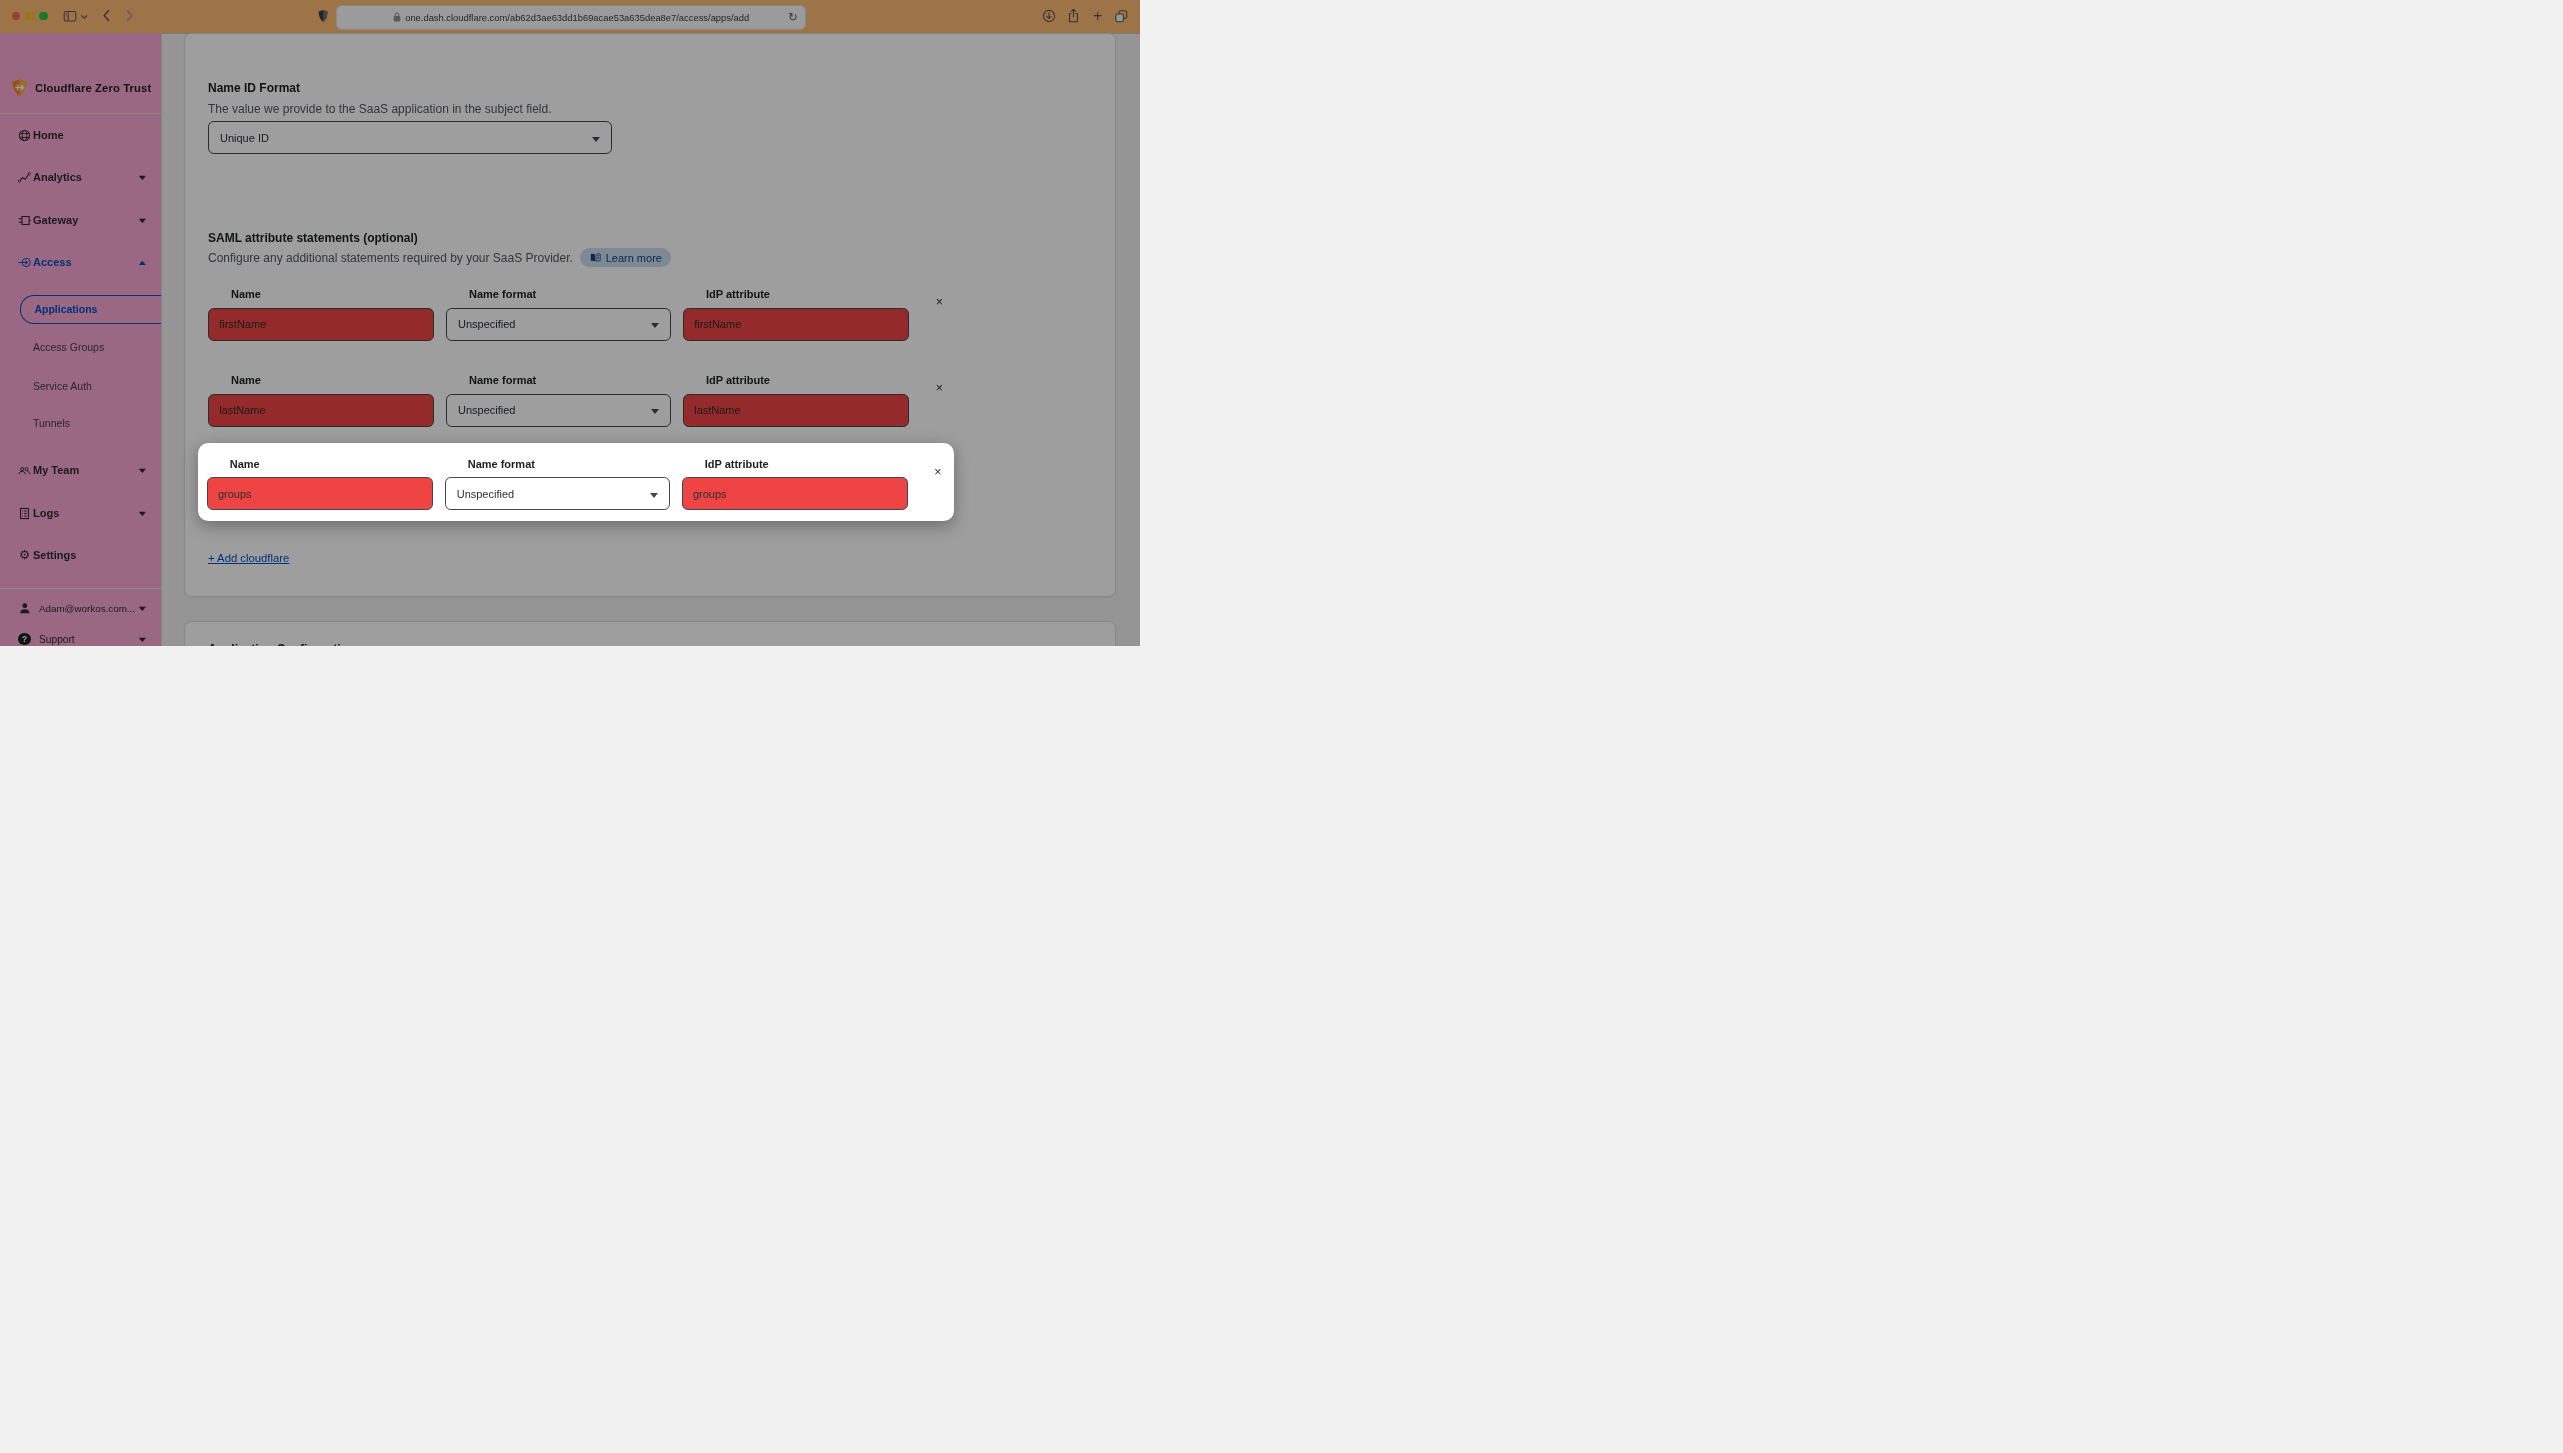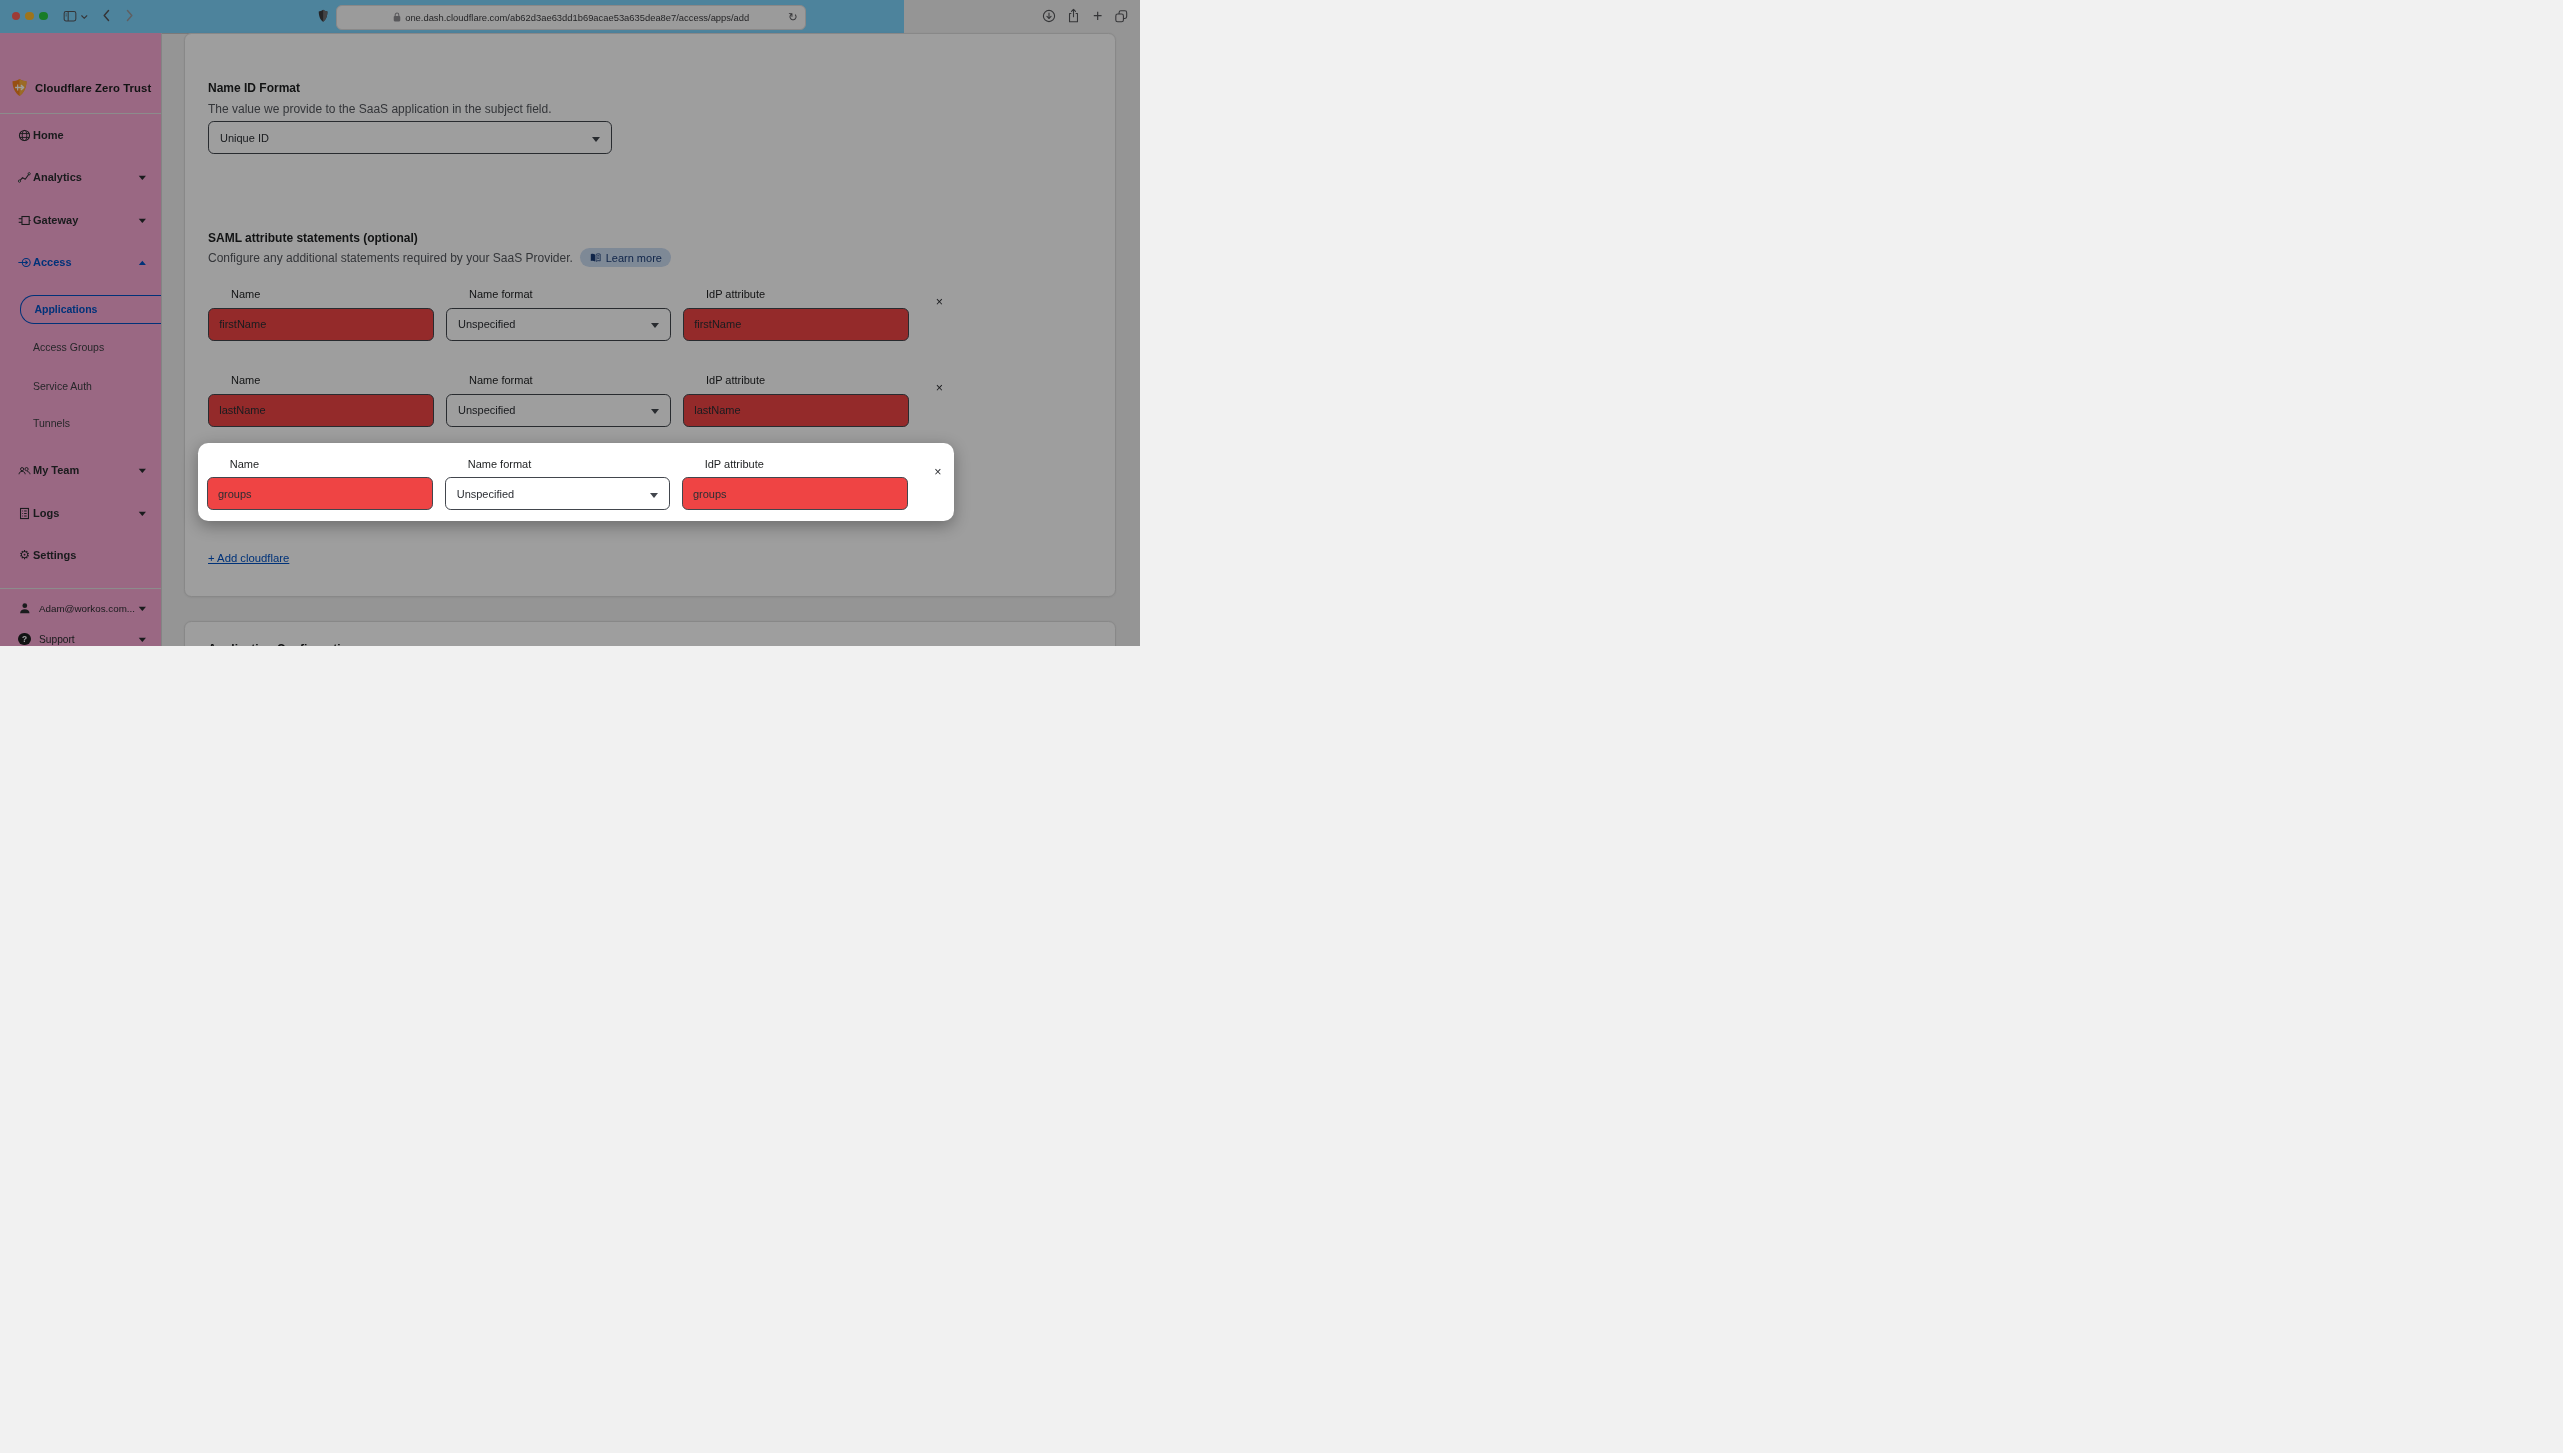--- a/index.html
+++ b/index.html
@@ -2,21 +2,21 @@
 <html style="font-size:11.6px"><head>
 <meta charset="utf-8">
 <style>
   html,body{margin:0;padding:0;}
   body{
     width:1140px;height:646px;position:relative;overflow:hidden;
     font-family:"Liberation Sans",sans-serif;background:#f1f1f1;
     -webkit-font-smoothing:antialiased;
   }
   
-  .chrome{position:absolute;left:0;top:0;width:904px;height:33px;background:#7dd3fc;border-bottom:0.7px solid #c6c4c4;z-index:1;}
+  .chrome{position:absolute;left:0;top:0;width:1140px;height:33px;background:#fdba74;border-bottom:0.7px solid #c6c4c4;z-index:1;}
   .tl{position:absolute;top:11.6px;width:8.7px;height:8.7px;border-radius:50%;}
   .chrome .icon{position:absolute;color:#55565a;}
   .urlbar{position:absolute;left:336px;top:5.1px;width:468px;height:22.5px;background:#fbfafa;border:0.7px solid #dedcdc;border-radius:5.8px;display:flex;align-items:center;justify-content:center;}
   .urltext{font-size:9.4px;color:#3a3b3e;display:flex;align-items:center;gap:4.4px;}
   .reload{position:absolute;right:7.3px;top:3.6px;font-size:11.6px;color:#55565a;}
   
   .sidebar{position:absolute;left:0;top:33px;width:161px;height:614px;background:#f9a8d4;border-right:0.7px solid #d6d6d6;overflow:hidden;z-index:1;}
   .brand{position:absolute;left:10.2px;top:45px;display:flex;align-items:center;gap:5.8px;}
   .brand-label{font-size:11.3px;font-weight:700;color:#1d1f20;letter-spacing:0.1px;}
   .sb-div{position:absolute;left:0;width:161px;height:0.7px;background:#e2e2e2;}
@@ -31,21 +31,21 @@
   
   .card{position:absolute;background:#ffffff;border:0.7px solid #dcdcdc;border-radius:7.3px;box-shadow:0 0.7px 2.2px rgba(0,0,0,.06);z-index:1;}
   .h2{position:absolute;font-size:12px;font-weight:700;color:#1d1f20;}
   .desc{position:absolute;font-size:12px;color:#54575d;}
   .select{position:absolute;height:33px;border:0.7px solid #42464d;border-radius:5.8px;background:#fff;display:flex;align-items:center;box-sizing:border-box;}
   .select .val{margin-left:11px;font-size:11px;color:#2b2e33;}
   .caret{position:absolute;right:11px;top:14.5px;width:0;height:0;border-left:4px solid transparent;border-right:4px solid transparent;border-top:5.1px solid #42464d;}
   .pill{display:inline-flex;align-items:center;gap:5.1px;height:19px;padding:0 9.4px;border-radius:9.4px;background:#ccddf3;color:#1b3d77;font-size:11px;font-weight:400;}
   .fieldrow{position:absolute;width:756px;height:73px;}
   .fld{position:absolute;top:0;width:226px;}
-  .fld-label{font-size:11px;font-weight:400;color:#1d1f20;padding-left:23px;}
+  .fld-label{font-size:11px;font-weight:700;color:#1d1f20;padding-left:23px;}
   .fld input{position:absolute;top:19.6px;left:0;width:226px;height:33px;box-sizing:border-box;border:0.7px solid #42464d;border-radius:5.8px;background:#ef4444;padding:0 10.2px;font-size:11px;color:#2b2e33;font-family:"Liberation Sans",sans-serif;outline:none;}
   .fld.sel{width:225px;}
   .f1{left:0;} .f2{left:238px;width:225px;} .f3{left:475px;width:225px;}
   .xbtn{position:absolute;left:724px;top:7.3px;width:14.5px;height:14.5px;border:none;background:none;font-size:12.4px;line-height:14.5px;color:#2d2f33;padding:0;cursor:pointer;font-family:"Liberation Sans",sans-serif;}
   .addlink{position:absolute;font-size:11.3px;color:#0051c3;text-decoration:underline;font-weight:400;}
   
   .overlay{position:absolute;inset:0;background:rgba(0,0,0,0.38);z-index:50;}
   .spotlight{position:absolute;left:198px;top:443px;width:756px;height:78px;background:#ffffff;border-radius:10.2px;box-shadow:0 4.4px 16px rgba(0,0,0,.32);z-index:60;}
   svg{display:block;}
 </style>

